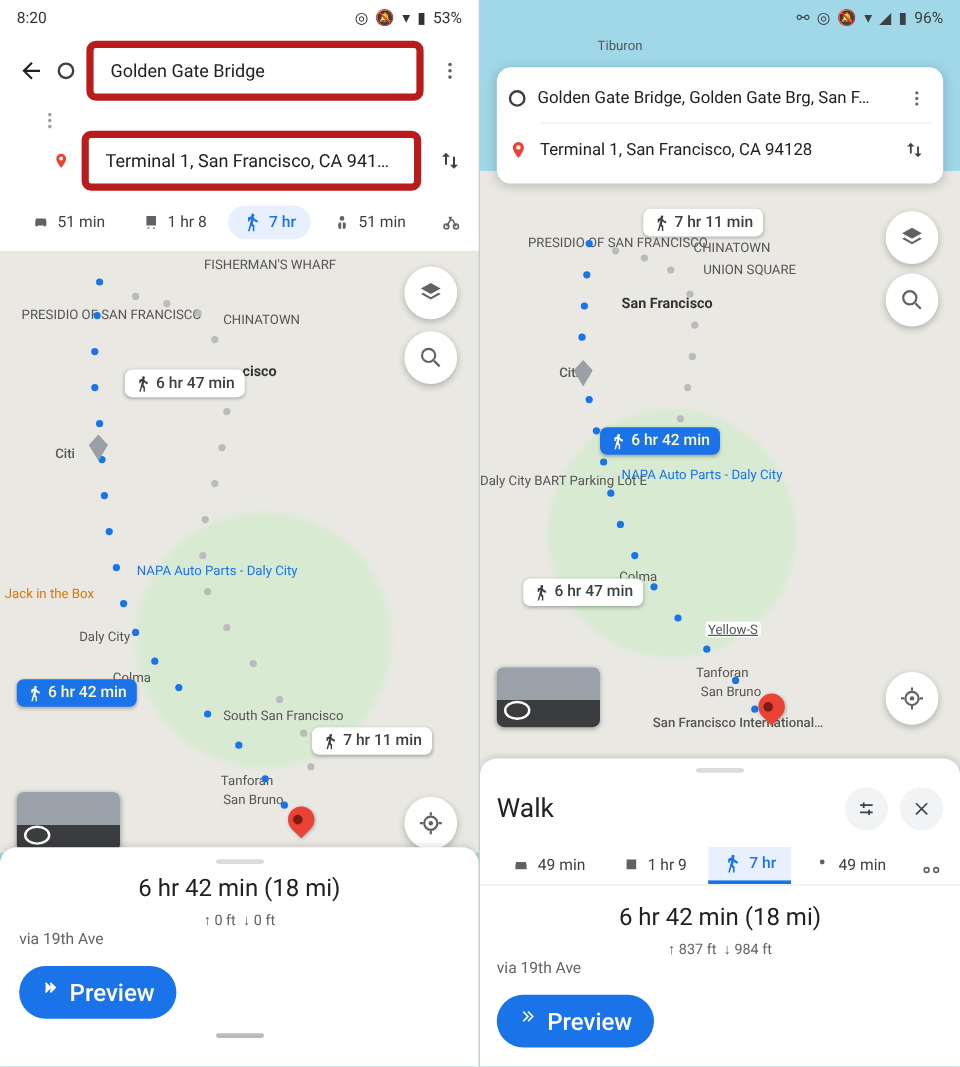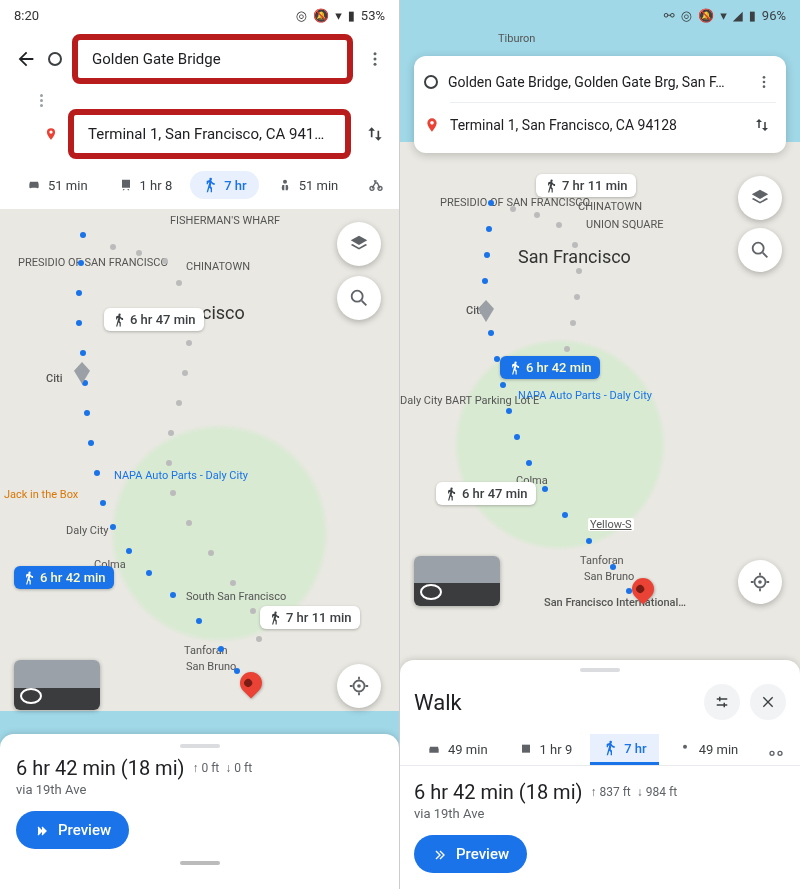--- a/index.html
+++ b/index.html
@@ -16,21 +16,21 @@
   }
   .mapbg.l { background:
       radial-gradient(circle at 55% 60%, #d9ead3 0 18%, transparent 19%),
       linear-gradient(180deg, #a0d8e8 0 22%, #e9e8e2 22% 80%, #a0d8e8 80% 100%);
   }
   .mapbg.r { background:
       radial-gradient(circle at 40% 50%, #d9ead3 0 20%, transparent 21%),
       linear-gradient(180deg, #a0d8e8 0 16%, #e9e8e2 16% 96%, #a0d8e8 96% 100%);
   }
   .maplabel { position:absolute; font-size:11px; color:#555; white-space:nowrap; }
-  .maplabel.big { font-size:18px; font-weight:400; color:#333; }
+  .maplabel.big { font-size:12px; font-weight:700; color:#333; }
   .maplabel.orange { color:#d97706; }
   .maplabel.hl { background:#ffffff; padding:0 2px; border-radius:2px;text-decoration:underline; }
   .dot { position:absolute; width:6px;height:6px;border-radius:50%; background:#bbb; }
   .dot.blue { background:#1a73e8; }
   .pin {
     position:absolute; width:22px;height:22px;background:#ea4335;border-radius:50% 50% 50% 0;
     transform:rotate(-45deg); box-shadow:0 1px 3px rgba(0,0,0,.3);
   }
   .pin::after{content:'';position:absolute;top:5px;left:5px;width:8px;height:8px;border-radius:50%;background:#7a1c14;}
   .bpin { position:absolute;width:16px;height:22px;background:#9aa0a6;clip-path:polygon(50% 100%,0 40%,50% 0,100% 40%); }
@@ -71,25 +71,25 @@
   
   .fab { position:absolute; width:44px;height:44px;background:#fff;border-radius:50%;box-shadow:0 2px 6px rgba(0,0,0,.25); display:flex;align-items:center;justify-content:center; color:#5f6368; cursor:pointer;}
 
   
   .svthumb { position:absolute; width:86px; height:50px; border-radius:6px; background:linear-gradient(180deg,#9aa1a9 0 55%,#3b3c3e 55% 100%); box-shadow:0 1px 4px rgba(0,0,0,.3); }
   .svthumb::after{content:'';position:absolute;left:6px;bottom:6px;width:18px;height:12px;border:2px solid #fff;border-radius:50%;}
 
   
   .sheet { position:absolute; left:0; right:0; bottom:0; background:#fff; border-radius:14px 14px 0 0; box-shadow:0 -1px 6px rgba(0,0,0,.15); padding:10px 16px 16px; }
   .grip { width:40px;height:4px;background:#dadce0;border-radius:2px;margin:0 auto 8px; }
-  .headline { font-size:20px; color:#202124; display:flex; align-items:center; gap:8px; flex-wrap:wrap;}
+  .headline { font-size:20px; color:#202124; display:flex; align-items:center; gap:8px; flex-wrap:wrap;flex-direction:column;}
   .elev { font-size:12px; color:#5f6368; display:inline-flex; gap:6px; }
   .subvia { font-size:13px; color:#5f6368; margin-top:2px; }
   .btnrow { display:flex; gap:10px; margin-top:14px; }
-  .btn { display:flex;align-items:flex-end;gap:8px; padding:10px 18px;border-radius:24px;font-size:15px;font-weight:500; cursor:pointer;}
+  .btn { display:flex;align-items:flex-start;gap:8px; padding:10px 18px;border-radius:24px;font-size:20px;font-weight:500; cursor:pointer;}
   .btn.primary { background:#1a73e8; color:#fff; }
   .btn.outline { background:#fff; color:#1a73e8; border:1px solid #dadce0; }
 
   
   .card { position:absolute; top:56px; left:14px; right:14px; background:#fff; border-radius:12px; box-shadow:0 2px 10px rgba(0,0,0,.2); padding:10px 10px; }
   .card .line { display:flex; align-items:center; gap:10px; padding:4px 0; }
   .card .txt { flex:1; font-size:14px; color:#202124; overflow:hidden;text-overflow:ellipsis;white-space:nowrap; }
   .card hr{border:none;border-top:1px solid #eceff1;margin:4px 0 4px 26px;}
 
   

